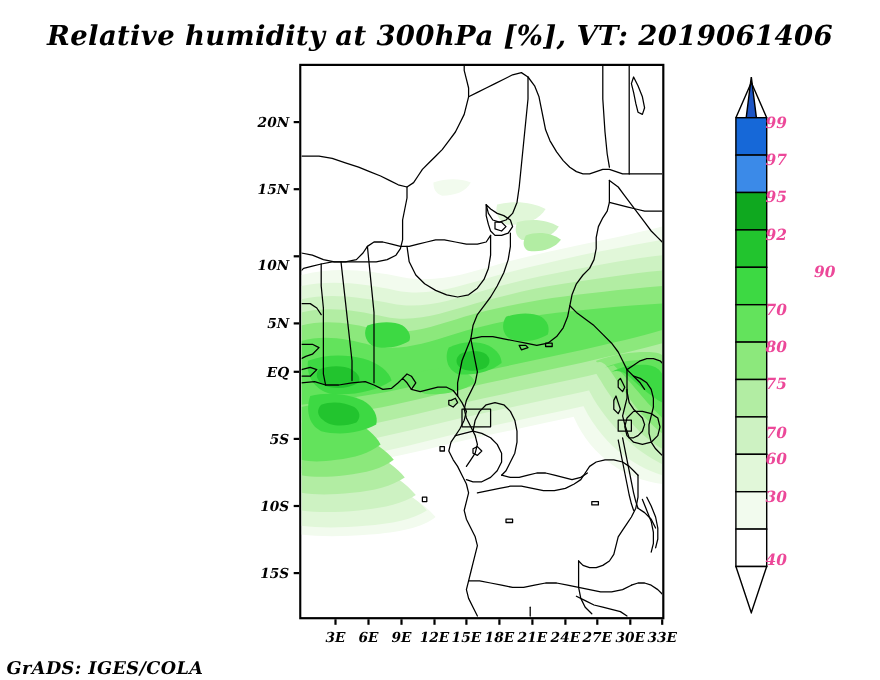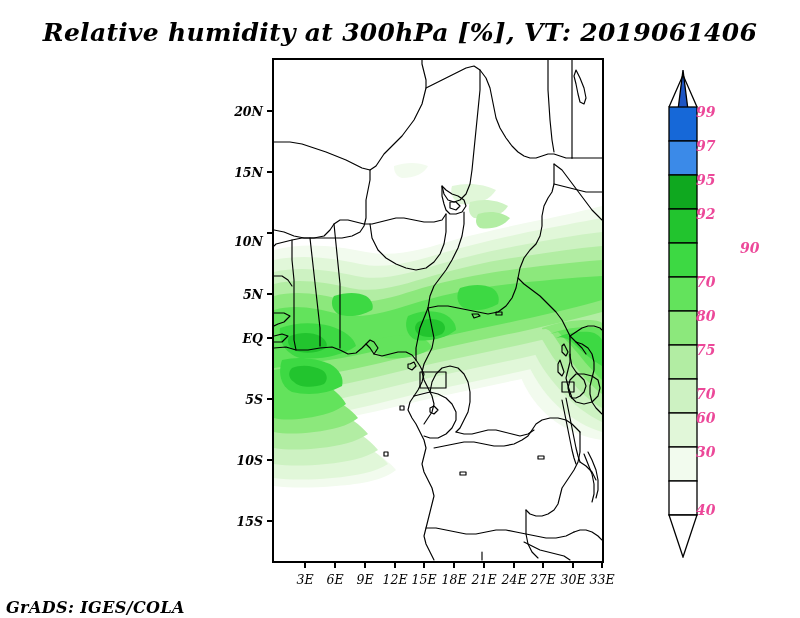--- a/index.html
+++ b/index.html
@@ -28,21 +28,21 @@
             border:2px solid #000;box-sizing:border-box;background:#fff;
             overflow:hidden;}
   #mapsvg{position:absolute;left:0;top:0;}
 
   .ytick{position:absolute;right:100%;margin-right:9px;transform:translateY(-50%);
          font-family:"DejaVu Serif",serif;font-style:italic;font-weight:700;
          font-size:12.5px;color:#000;white-space:nowrap;}
   .ytickmark{position:absolute;right:100%;width:5px;height:2px;background:#000;
              transform:translateY(-50%);}
   .xtick{position:absolute;top:100%;margin-top:9px;transform:translateX(-50%);
-         font-family:"DejaVu Serif",serif;font-style:italic;font-weight:400;
+         font-family:"DejaVu Serif",serif;font-style:italic;font-weight:700;
          font-size:12.5px;color:#000;white-space:nowrap;}
   .xtickmark{position:absolute;top:100%;height:5px;width:2px;background:#000;
              transform:translateX(-50%);}
 
   
   #cbwrap{position:absolute;left:663px;top:70px;width:120px;height:490px;}
   #cbsvg{position:absolute;left:0;top:0;}
   .cblabel{position:absolute;left:33px;transform:translateY(-50%);
            font-family:"DejaVu Serif",serif;font-style:italic;font-weight:700;
            font-size:14px;color:#ec4899;}

